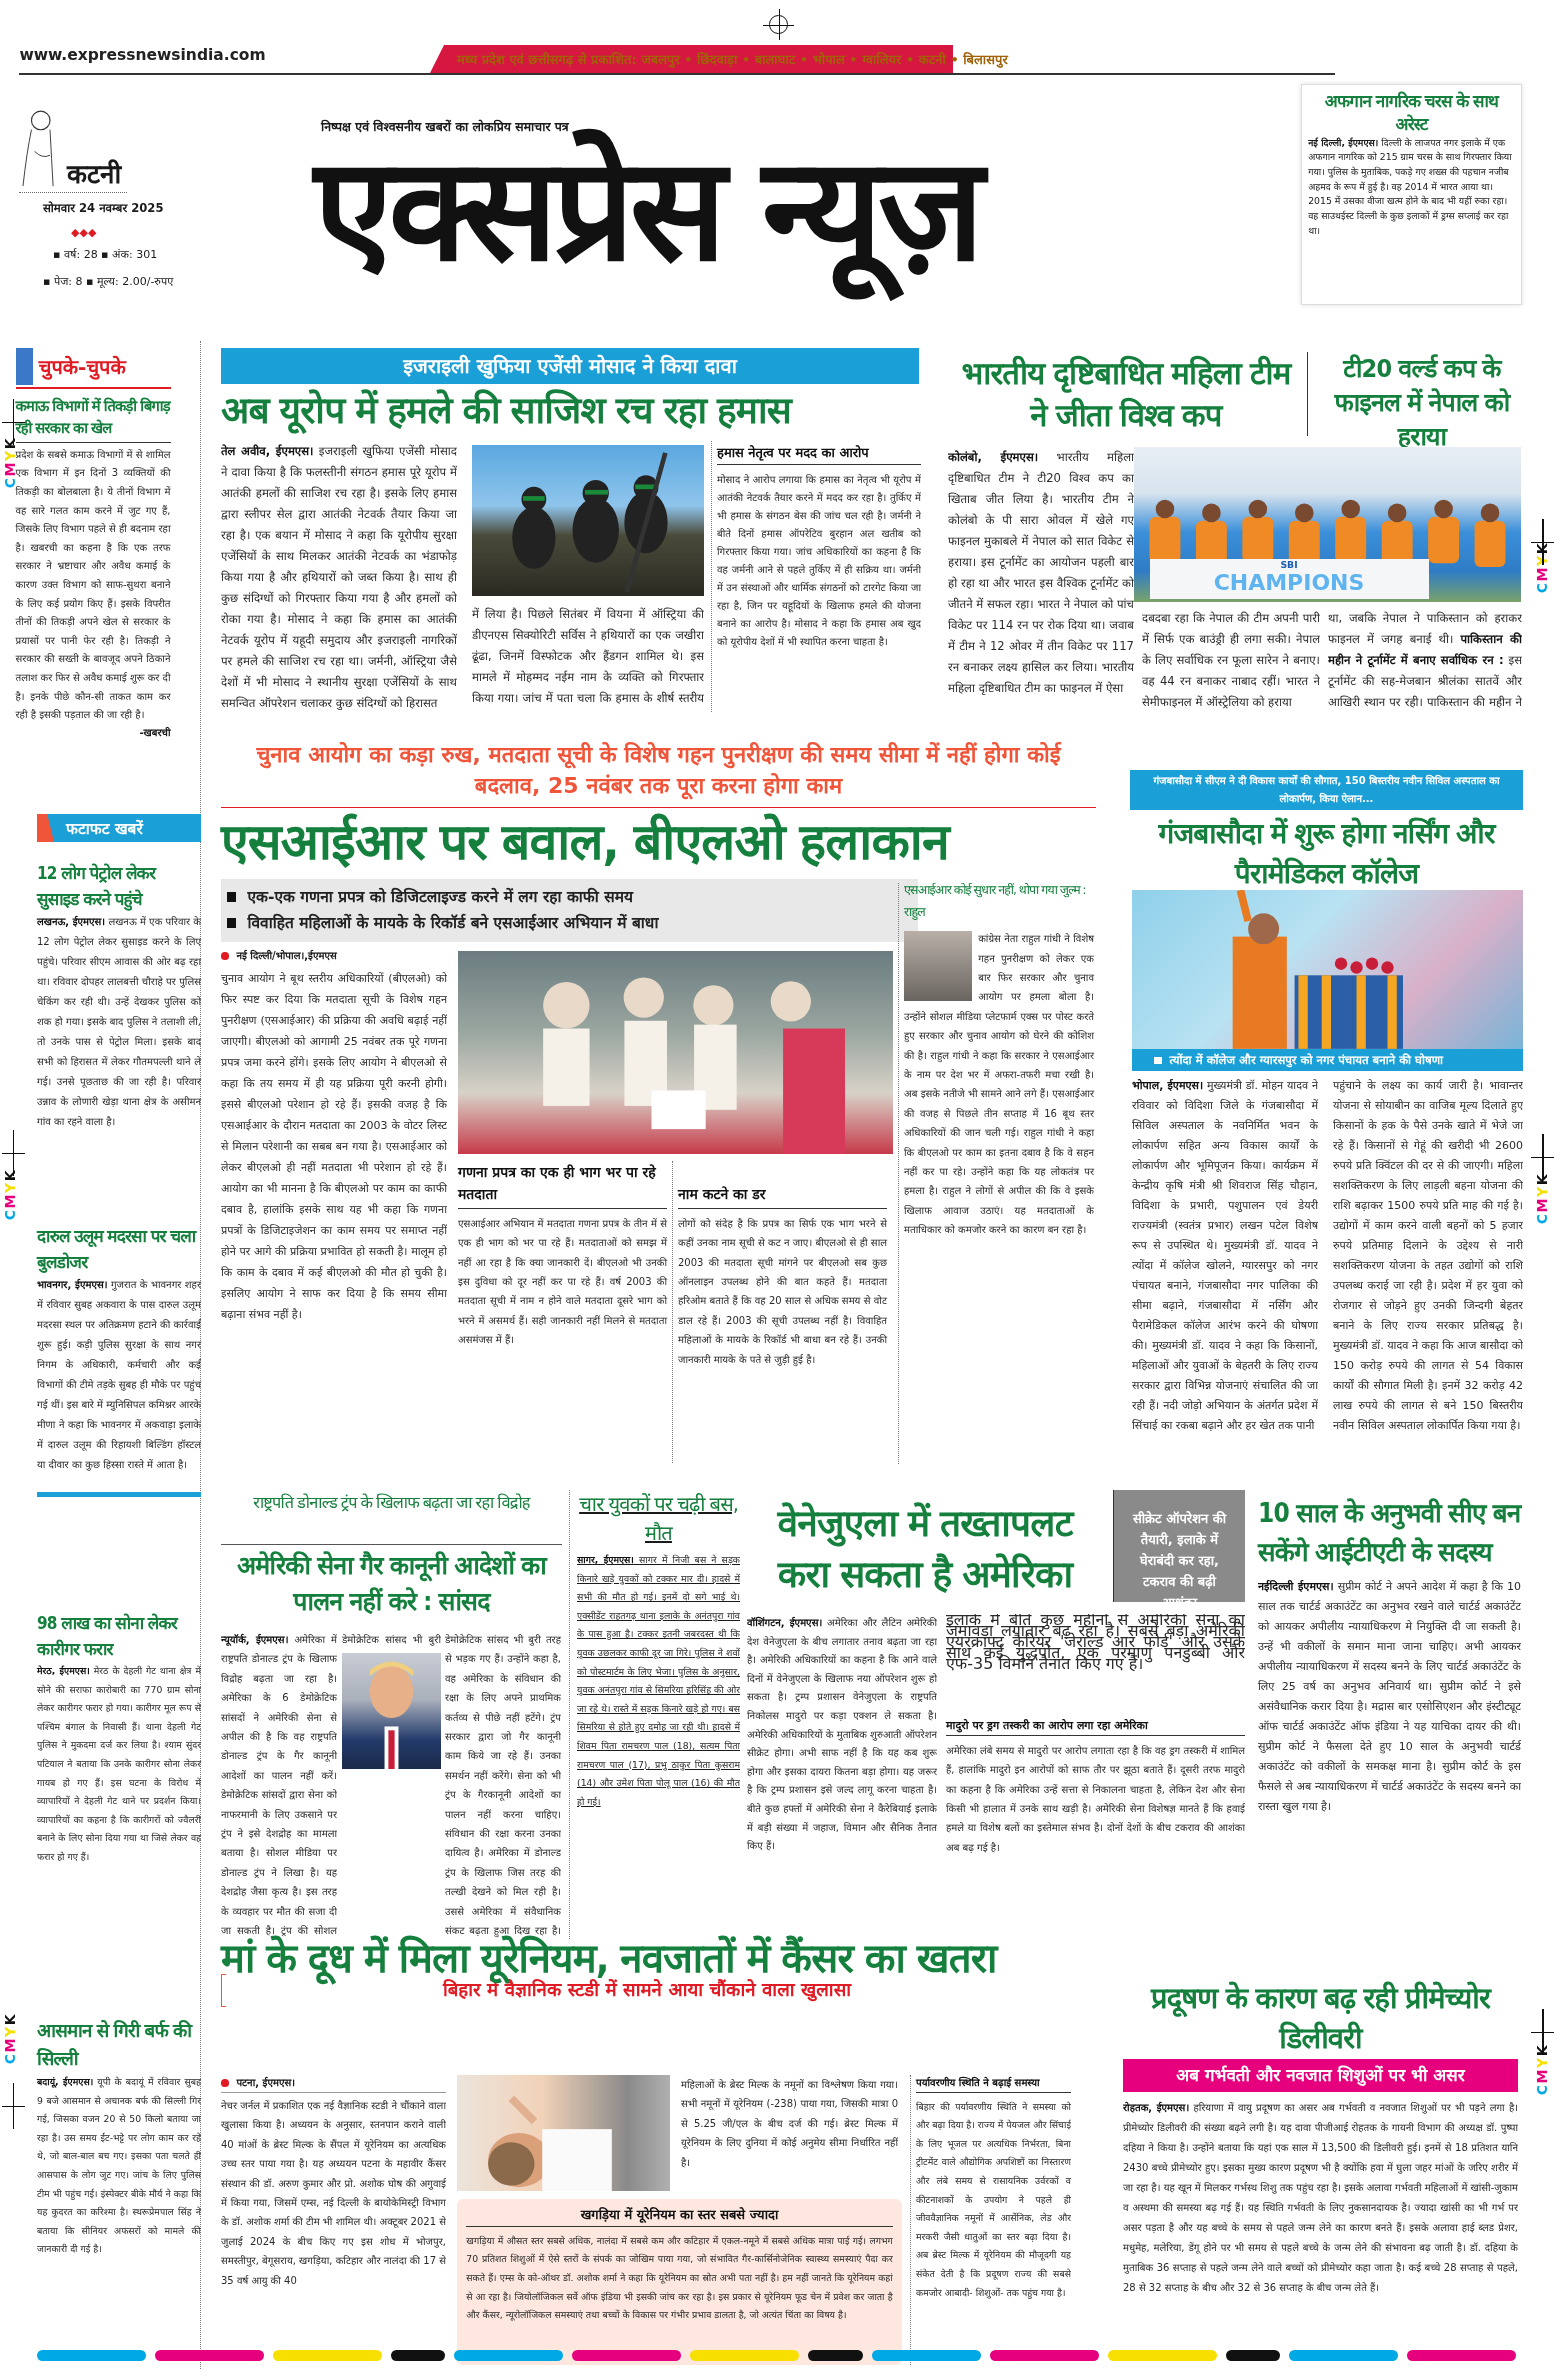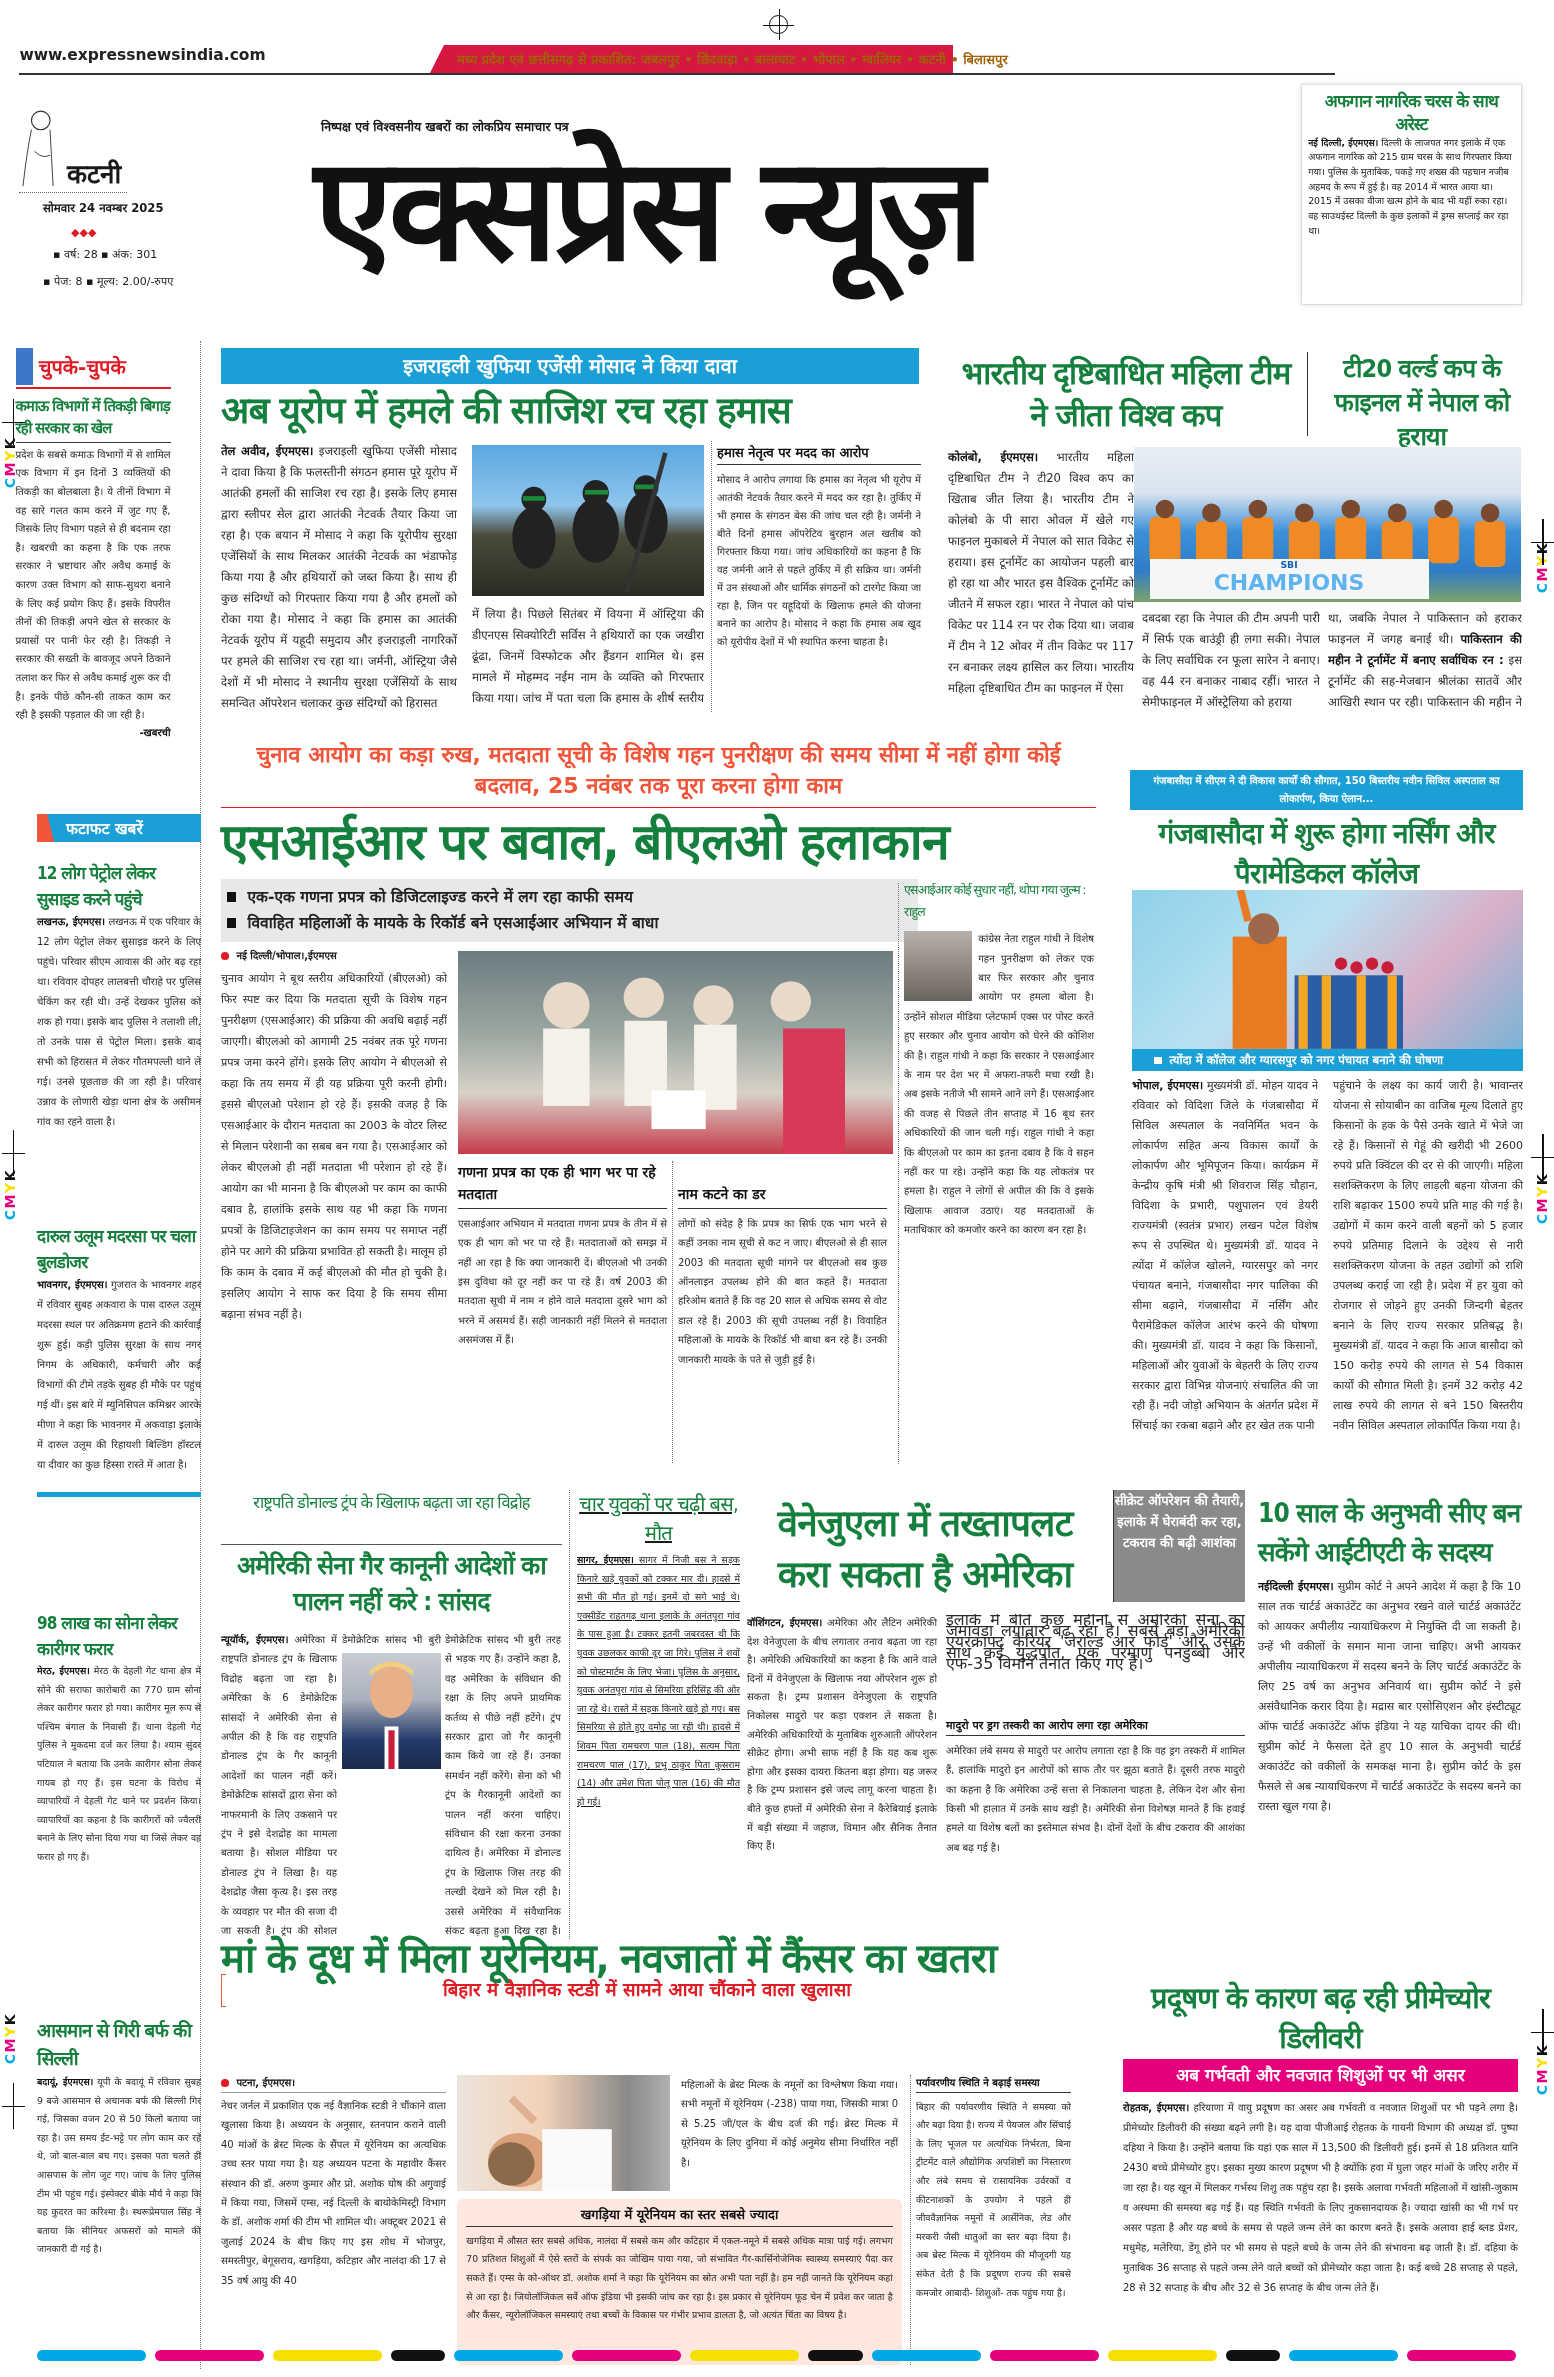--- a/index.html
+++ b/index.html
@@ -242,21 +242,21 @@
 <div class="abs txt" style="left:342px;top:1630px;width:99px;height:23px;overflow:hidden;font-size:10px;line-height:19.4px;">डेमोक्रेटिक सांसद भी बुरी तरह से भड़क गए हैं। उन्होंने कहा है, वह अमेरिका के संविधान की रक्षा के लिए अपने प्राथमिक कर्तव्य से पीछे नहीं हटेंगे। ट्रंप सरकार द्वारा जो गैर कानूनी काम किये जा रहे हैं। उनका समर्थन नहीं करेंगे। सेना को भी ट्रंप के गैरकानूनी आदेशों का पालन नहीं करना चाहिए। संविधान की रक्षा करना उनका दायित्व है। अमेरिका में डोनाल्ड ट्रंप के खिलाफ जिस तरह की तल्खी देखने को मिल रही है। उससे अमेरिका में संवैधानिक संकट बढ़ता हुआ दिख रहा है। ट्रंप के लिए आने वाले समय में स्थिति मुश्किल होती जा रही है।</div>
 <div class="abs txt" style="left:445px;top:1630px;width:116px;height:310px;overflow:hidden;font-size:10px;line-height:19.4px;"><span>डेमोक्रेटिक सांसद भी बुरी तरह से भड़क गए हैं। उन्होंने कहा है, वह अमेरिका के संविधान की रक्षा के लिए अपने प्राथमिक कर्तव्य से पीछे नहीं हटेंगे। ट्रंप सरकार द्वारा जो गैर कानूनी काम किये जा रहे हैं। उनका समर्थन नहीं करेंगे। सेना को भी ट्रंप के गैरकानूनी आदेशों का पालन नहीं करना चाहिए। संविधान की रक्षा करना उनका दायित्व है। अमेरिका में डोनाल्ड ट्रंप के खिलाफ जिस तरह की तल्खी देखने को मिल रही है। उससे अमेरिका में संवैधानिक संकट बढ़ता हुआ दिख रहा है। ट्रंप के लिए आने वाले समय में स्थिति मुश्किल होती जा रही है।</span></div>
 
 <div class="vline" style="left:569px;top:1490px;height:449px"></div>
 <div class="abs" style="left:577px;top:1490px;width:163px;text-decoration:underline;">
   <div class="hl" style="font-size:20px;line-height:29px;text-align:center;font-weight:normal;">चार युवकों पर चढ़ी बस, मौत</div>
   <div class="txt" style="font-size:9.3px;line-height:18.6px;margin-top:3.1px;height:372px;overflow:hidden;"><b>सागर, ईएमएस।</b> <span>सागर में निजी बस ने सड़क किनारे खड़े युवकों को टक्कर मार दी। हादसे में सभी की मौत हो गई। इनमें दो सगे भाई थे। एक्सीडेंट राहतगढ़ थाना इलाके के अनंतपुरा गांव के पास हुआ है। टक्कर इतनी जबरदस्त थी कि युवक उछलकर काफी दूर जा गिरे। पुलिस ने शवों को पोस्टमार्टम के लिए भेजा। पुलिस के अनुसार, युवक अनंतपुरा गांव से सिमरिया हरिसिंह की ओर जा रहे थे। रास्ते में सड़क किनारे खड़े हो गए। बस सिमरिया से होते हुए दमोह जा रही थी। हादसे में शिवम पिता रामचरण पाल (18), सत्यम पिता रामचरण पाल (17), प्रभु ठाकुर पिता कुसराम (14) और उमेश पिता पोलू पाल (16) की मौत हो गई।</span></div>
 </div>
 
 <div class="abs hl" style="left:747px;top:1498px;width:356px;font-size:37px;line-height:51px;text-align:center;">वेनेजुएला में तख्तापलट करा सकता है अमेरिका</div>
-<div class="abs" style="left:1113px;top:1490px;width:132px;height:112px;background:#8a8a8a;border-left:1.5px solid #333;padding:0;text-align:center;">
+<div class="abs" style="left:1113px;top:1490px;width:132px;height:112px;background:#8a8a8a;border-left:1.5px solid #333;padding:18px;text-align:center;">
   <span style="font-size:13px;line-height:21px;font-weight:bold;color:#fff;">सीक्रेट ऑपरेशन की तैयारी, इलाके में घेराबंदी कर रहा, टकराव की बढ़ी आशंका</span>
 </div>
 <div class="abs txt" style="left:747px;top:1614px;width:190px;height:325px;overflow:hidden;font-size:10px;line-height:18.6px;"><b>वॉशिंगटन, ईएमएस।</b> <span>अमेरिका और लैटिन अमेरिकी देश वेनेजुएला के बीच लगातार तनाव बढ़ता जा रहा है। अमेरिकी अधिकारियों का कहना है कि आने वाले दिनों में वेनेजुएला के खिलाफ नया ऑपरेशन शुरू हो सकता है। ट्रम्प प्रशासन वेनेजुएला के राष्ट्रपति निकोलस मादुरो पर कड़ा एक्शन ले सकता है। अमेरिकी अधिकारियों के मुताबिक शुरुआती ऑपरेशन सीक्रेट होगा। अभी साफ नहीं है कि यह कब शुरू होगा और इसका दायरा कितना बड़ा होगा। यह जरूर है कि ट्रम्प प्रशासन इसे जल्द लागू करना चाहता है। बीते कुछ हफ्तों में अमेरिकी सेना ने कैरेबियाई इलाके में बड़ी संख्या में जहाज, विमान और सैनिक तैनात किए हैं।</span></div>
 <div class="abs txt" style="left:946px;top:1614px;width:299px;height:93px;overflow:hidden;font-size:16px;line-height:11px;">इलाके में बीते कुछ महीनों से अमेरिकी सेना का जमावड़ा लगातार बढ़ रहा है। सबसे बड़ा अमेरिकी एयरक्राफ्ट कैरियर 'जेराल्ड आर फोर्ड' और उसके साथ कई युद्धपोत, एक परमाणु पनडुब्बी और एफ-35 विमान तैनात किए गए हैं।</div>
 <div class="abs" style="left:946px;top:1717px;width:299px;">
   <div class="sub-u" style="font-size:11px;">मादुरो पर ड्रग तस्करी का आरोप लगा रहा अमेरिका</div>
   <div class="txt" style="font-size:10px;line-height:19.4px;margin-top:4.6px;height:194px;overflow:hidden;">अमेरिका लंबे समय से मादुरो पर आरोप लगाता रहा है कि वह ड्रग तस्करी में शामिल हैं, हालांकि मादुरो इन आरोपों को साफ तौर पर झूठा बताते हैं। दूसरी तरफ मादुरो का कहना है कि अमेरिका उन्हें सत्ता से निकालना चाहता है, लेकिन देश और सेना किसी भी हालात में उनके साथ खड़ी है। अमेरिकी सेना विशेषज्ञ मानते हैं कि हवाई हमले या विशेष बलों का इस्तेमाल संभव है। दोनों देशों के बीच टकराव की आशंका अब बढ़ गई है।</div>
 </div>
 
 <div class="abs" style="left:1258px;top:1494px;width:263px;">

